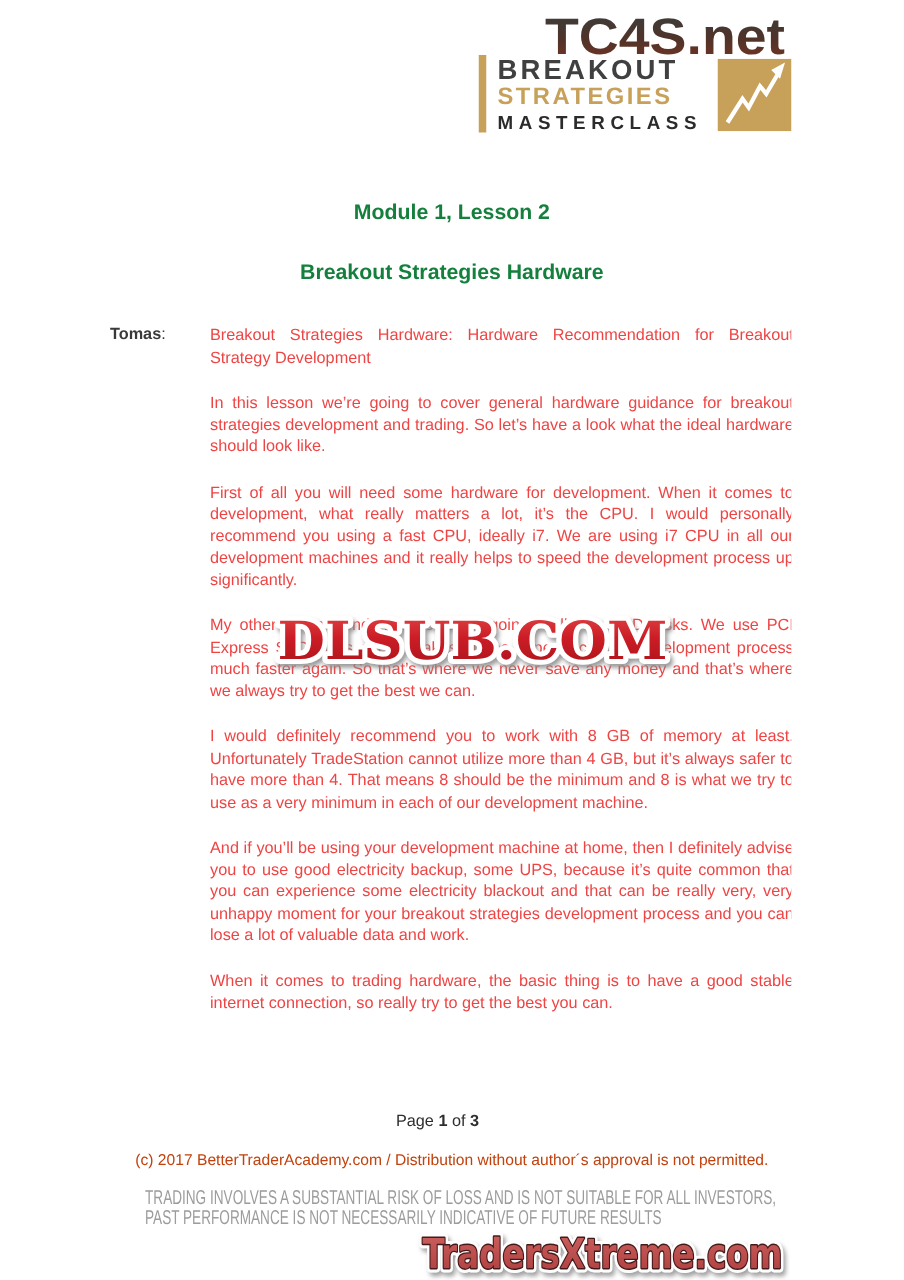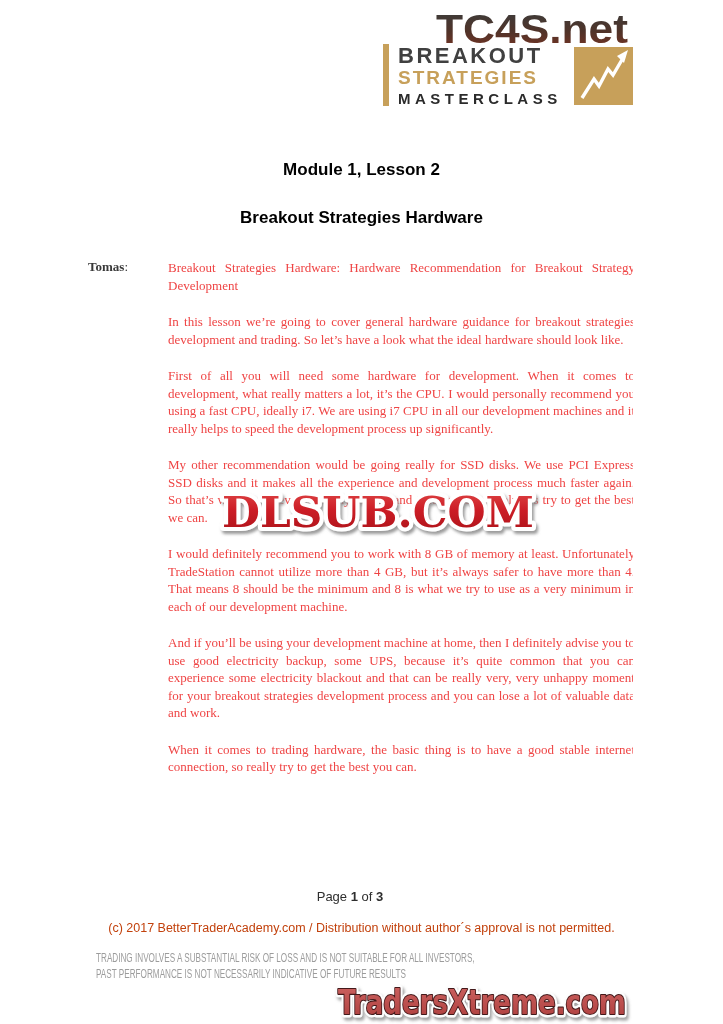--- a/index.html
+++ b/index.html
@@ -15,42 +15,42 @@
   .logo { position:absolute; left:383px; top:44px; display:flex; align-items:flex-start; }
   .logo-bar { width:6px; height:62px; background:#c7a05a; margin-right:9px; }
   .logo-text { padding-top:1px; }
   .logo-l1 { font-size:22px; font-weight:bold; letter-spacing:2.5px; color:#404040; line-height:22px; }
   .logo-l2 { font-size:19px; font-weight:bold; letter-spacing:2px; color:#c7a05a; line-height:22px; }
   .logo-l3 { font-size:15px; font-weight:700; letter-spacing:4.5px; color:#2b2b2b; line-height:20px; }
   .logo-mark { margin-left:12px; margin-top:3px; }
 
   
   .title1, .title2 { position:absolute; left:0; width:723px; text-align:center;
-    font-size:17px; font-weight:bold; color:#000000; }
+    font-size:17px; font-weight:bold; color:#15803d; }
   .title1 { top:160px; }
   .title2 { top:208px;text-align:center; }
 
   
-  .transcript { position:absolute; left:88px; top:259px; width:547px; font-size:13px; color:#3a3a3a;font-family:Liberation Serif, serif; }
+  .transcript { position:absolute; left:88px; top:259px; width:547px; font-size:13px; color:#3a3a3a; }
   .speaker { position:absolute; left:0; top:0; }
   .speaker b { font-weight:bold; }
   .paras { margin-left:80px; width:467px; text-align:justify; }
   .paras p { margin:0 0 19px 0; font-size:13px; line-height:17.5px; color:#ef4444; }
 
   
   .dlsub { position:absolute; left:211px; top:481px; }
 
   
   .pagenum { position:absolute; top:889px; left:0; width:700px; text-align:center;
     font-size:13px; color:#2e2e2e; }
   .pagenum b { font-weight:bold; }
   .copyright { position:absolute; top:921px; left:0; width:723px; text-align:center;
     font-size:12.5px; color:#c2410c; }
   .disclaimer { position:absolute; top:951px; left:0; width:600px; text-align:left;
-    font-size:12px; line-height:15.5px; color:#9c9c9c; }
+    font-size:16px; line-height:15.5px; color:#9c9c9c;padding-left:20px; }
   .disclaimer div { transform:scaleX(0.68); transform-origin:center; white-space:nowrap; }
 
   
   .traders { position:absolute; right:1px; top:981px; }
 </style>
 </head>
 <body>
 
 <div class="page">
 

